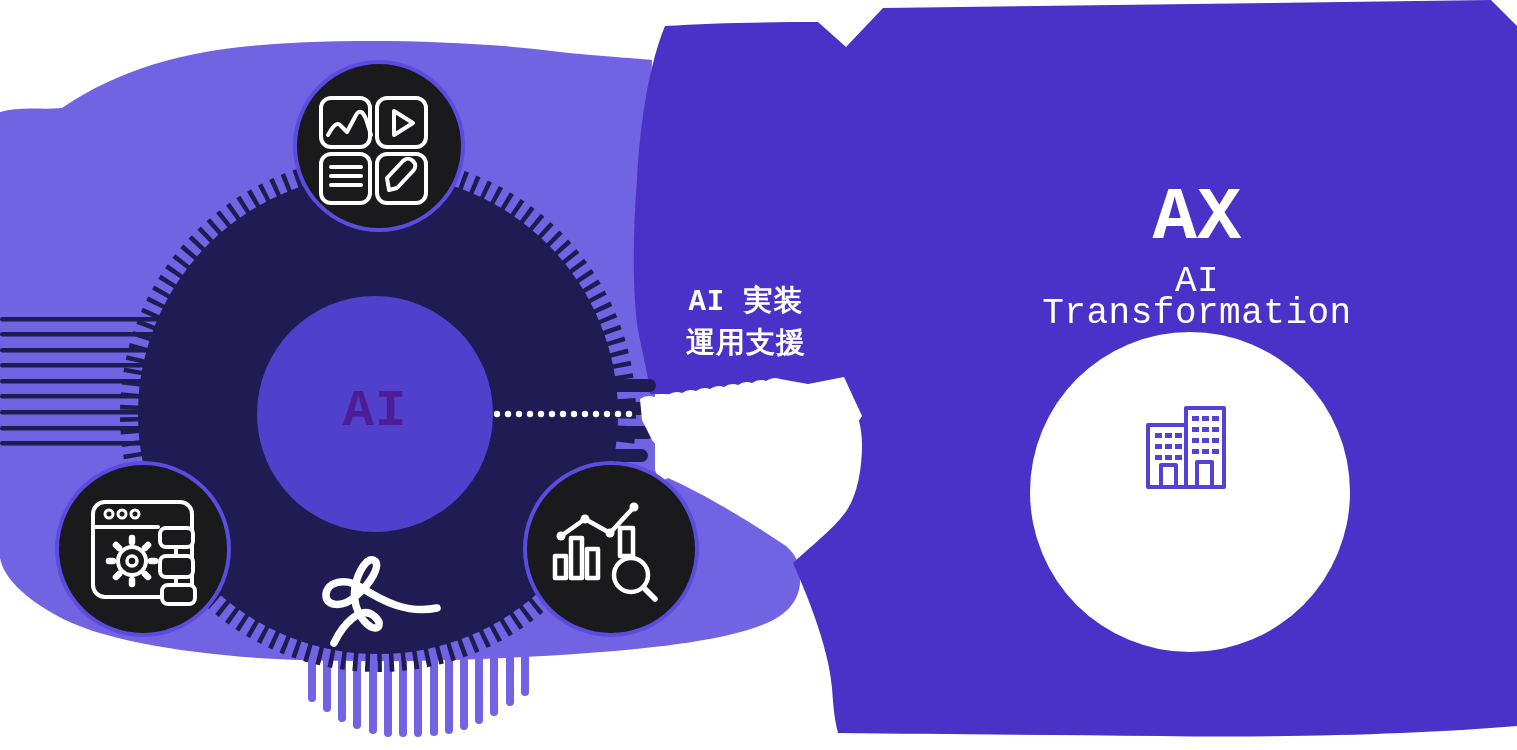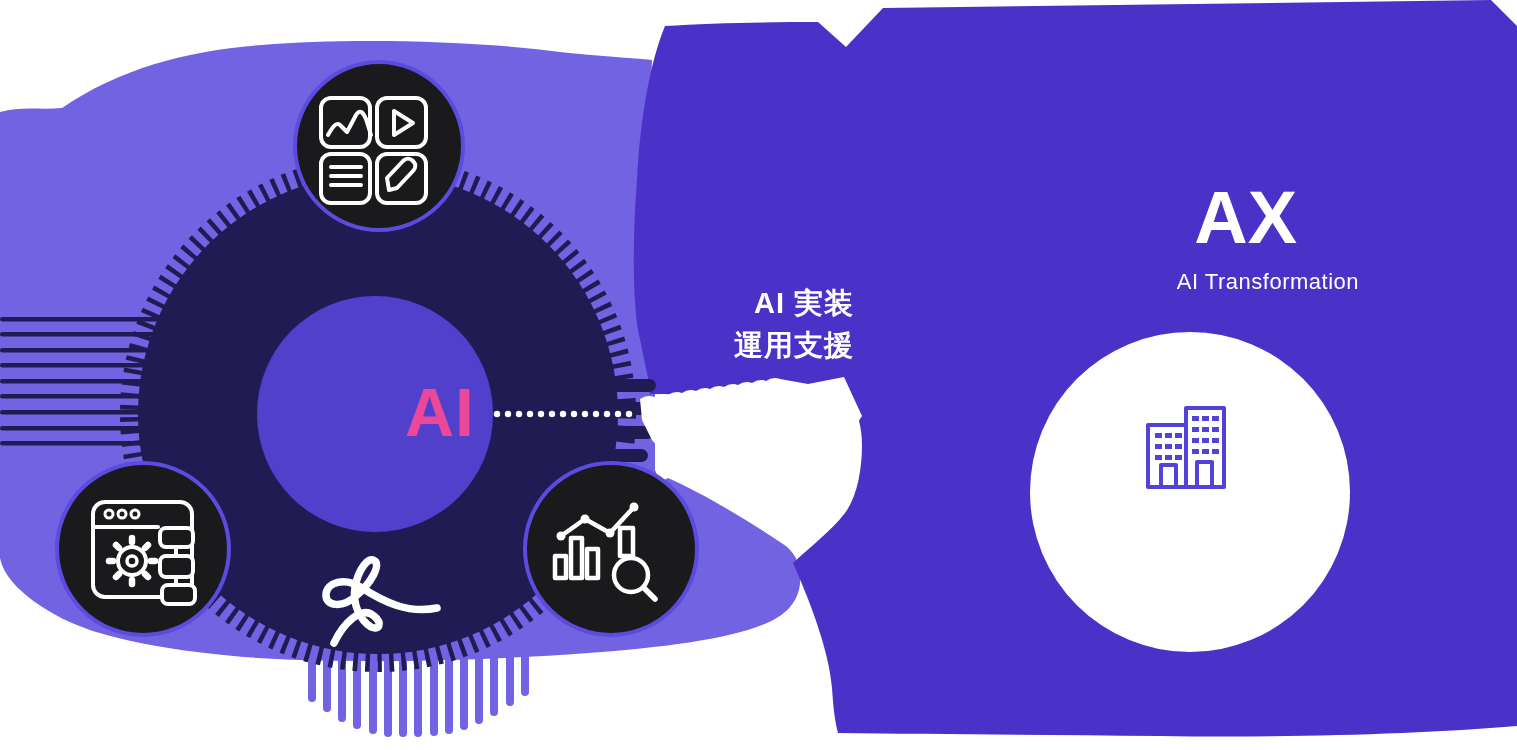--- a/index.html
+++ b/index.html
@@ -1,25 +1,25 @@
 <!DOCTYPE html>
 <html><head>
 <meta charset="utf-8">
 <style>
   html,body{margin:0;padding:0;background:#ffffff;}
   .canvas{
     position:relative;width:1517px;height:750px;overflow:hidden;
     background:#ffffff;font-family:"Liberation Sans",sans-serif;
   }
   .canvas svg{position:absolute;left:0;top:0;}
-  .txt{position:absolute;text-align:right;}
-  .ai-label{left:275px;top:368px;width:200px;font-size:68px;font-weight:700;color:#ec4899;letter-spacing:1px;line-height:88px;}
+  .txt{position:absolute;text-align:center;font-family:Liberation Mono, monospace;}
+  .ai-label{left:275px;top:368px;width:200px;font-size:52px;font-weight:700;color:#4c1d95;letter-spacing:1px;line-height:88px;}
   .flow-text{left:638px;top:282px;width:216px;font-size:29px;font-weight:600;color:#ffffff;line-height:42px;letter-spacing:1px;}
   .ax-title{left:1097px;top:178px;width:200px;font-size:74px;font-weight:700;color:#ffffff;line-height:80px;}
-  .ax-subtitle{left:1035px;top:266px;width:324px;font-size:22px;font-weight:400;color:#ffffff;line-height:32px;letter-spacing:0.5px;}
+  .ax-subtitle{left:1035px;top:266px;width:324px;font-size:36px;font-weight:400;color:#ffffff;line-height:32px;letter-spacing:0.5px;}
   .client-text{left:1065px;top:503px;width:250px;font-size:31px;font-weight:700;color:#5243d6;line-height:42px;letter-spacing:2px;}
 </style>
 </head>
 <body>
 
 <div class="canvas">
 
   <svg width="1517" height="750" viewBox="0 0 1517 750">
 
     <path fill="#7163e1" d="

